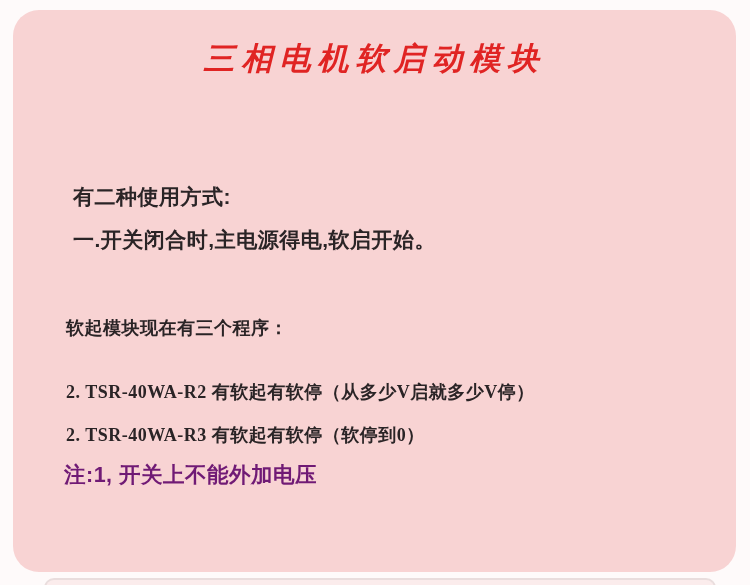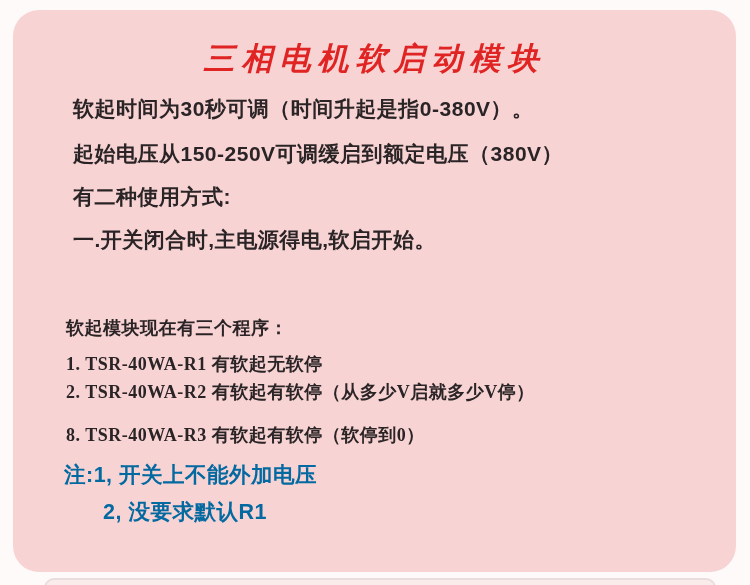--- a/index.html
+++ b/index.html
@@ -64,21 +64,21 @@
     letter-spacing: 0.5px;
   }
   .lh { top: 306px; }
   .p1 { top: 342px; }
   .p2 { top: 370px; }
   .p3 { top: 413px; }
   .note {
     font-family: "Liberation Sans", "DejaVu Sans", sans-serif;
     font-weight: bold;
     font-size: 21.5px;
-    color: #0369a1;
+    color: #701a75;
     letter-spacing: 0.5px;
   }
   .n1 { left: 51px; top: 450px; }
   .n2 { left: 90px; top: 487px; }
   .n3 { left: 90px; top: 522px; }
   .next-edge {
     position: absolute;
     left: 44px;
     top: 578px;
     width: 672px;
@@ -90,28 +90,24 @@
     box-sizing: border-box;
   }
 </style>
 </head>
 <body>
 
 <div class="page">
   <div class="card">
     <div class="title">三相电机软启动模块</div>
 
-    <p class="sans l1">软起时间为30秒可调（时间升起是指0-380V）。</p>
-    <p class="sans l2">起始电压从150-250V可调缓启到额定电压（380V）</p>
     <p class="sans l4">一.开关闭合时,主电源得电,软启开始。</p>
     <p class="sans l3">有二种使用方式:</p>
 
     <p class="serif lh">软起模块现在有三个程序：</p>
-    <p class="serif p1">1. TSR-40WA-R1 有软起无软停</p>
     <p class="serif p2">2. TSR-40WA-R2 有软起有软停（从多少V启就多少V停）</p>
-    <p class="serif p3">8. TSR-40WA-R3 有软起有软停（软停到0）</p>
+    <p class="serif p3">2. TSR-40WA-R3 有软起有软停（软停到0）</p>
 
     <p class="note n1">注:1, 开关上不能外加电压</p>
-    <p class="note n2">2, 没要求默认R1</p>
   </div>
 
   <div class="next-edge"></div>
 </div>
 
 </body></html>

